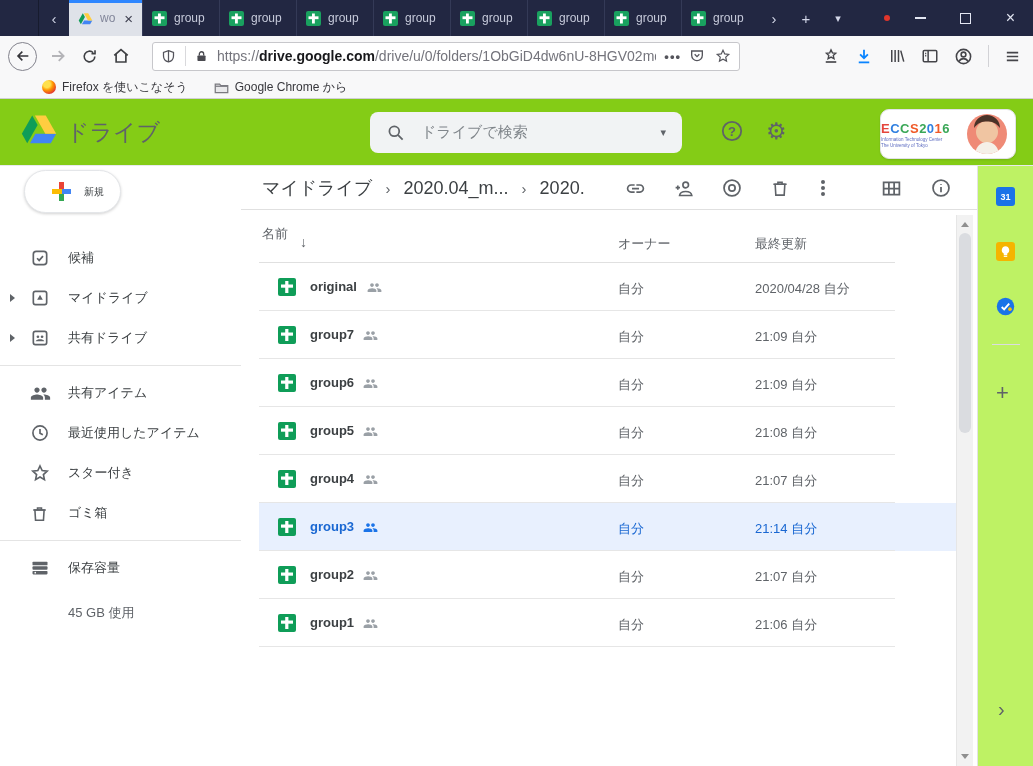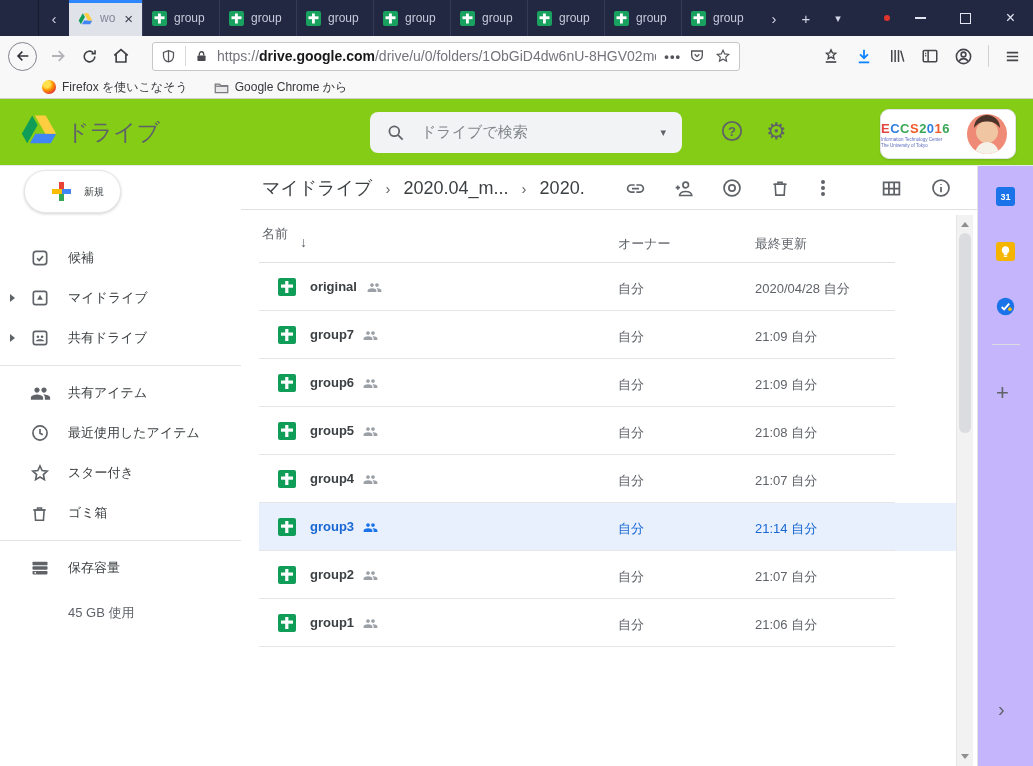--- a/index.html
+++ b/index.html
@@ -115,21 +115,21 @@
   .frow.selected .fname,.frow.selected .fowner,.frow.selected .fdate{color:#1967d2;}
   .frow.selected .fpeople{color:#1a73e8;}
 
   
   .vscroll{position:absolute;left:956px;top:215px;width:17px;height:551px;background:#f2f2f2;border-left:1px solid #e6e6e6;box-sizing:border-box;}
   .sb-up{position:absolute;left:4px;top:7px;width:0;height:0;border-bottom:5px solid #8f8f8f;border-left:4px solid transparent;border-right:4px solid transparent;cursor:pointer;}
   .sb-down{position:absolute;left:4px;bottom:7px;width:0;height:0;border-top:5px solid #8f8f8f;border-left:4px solid transparent;border-right:4px solid transparent;cursor:pointer;}
   .sb-thumb{position:absolute;left:2px;top:18px;width:12px;height:200px;background:#dadce0;border-radius:6px;cursor:pointer;}
 
   
-  .rpanel{position:absolute;left:977px;top:166px;width:56px;height:600px;background:#c4b5fd;border-left:1px solid #e3e3e3;box-sizing:border-box;}
+  .rpanel{position:absolute;left:977px;top:166px;width:56px;height:600px;background:#bef264;border-left:1px solid #e3e3e3;box-sizing:border-box;}
   .rp-ic{position:absolute;left:18px;cursor:pointer;}
   .rp-div{position:absolute;left:14px;top:178px;width:28px;height:1px;background:#dadce0;}
   .rp-plus{position:absolute;left:18px;top:216px;font-size:22px;color:#5f6368;cursor:pointer;line-height:1;}
   .rp-chev{position:absolute;left:20px;top:533px;font-size:20px;color:#5f6368;cursor:pointer;line-height:1;}
   .cal-chip{width:19px;height:19px;background:#1a73e8;border-radius:3px;color:#fff;font-size:9px;font-weight:700;
             display:flex;align-items:center;justify-content:center;}
 </style>
 </head>
 <body>
 

